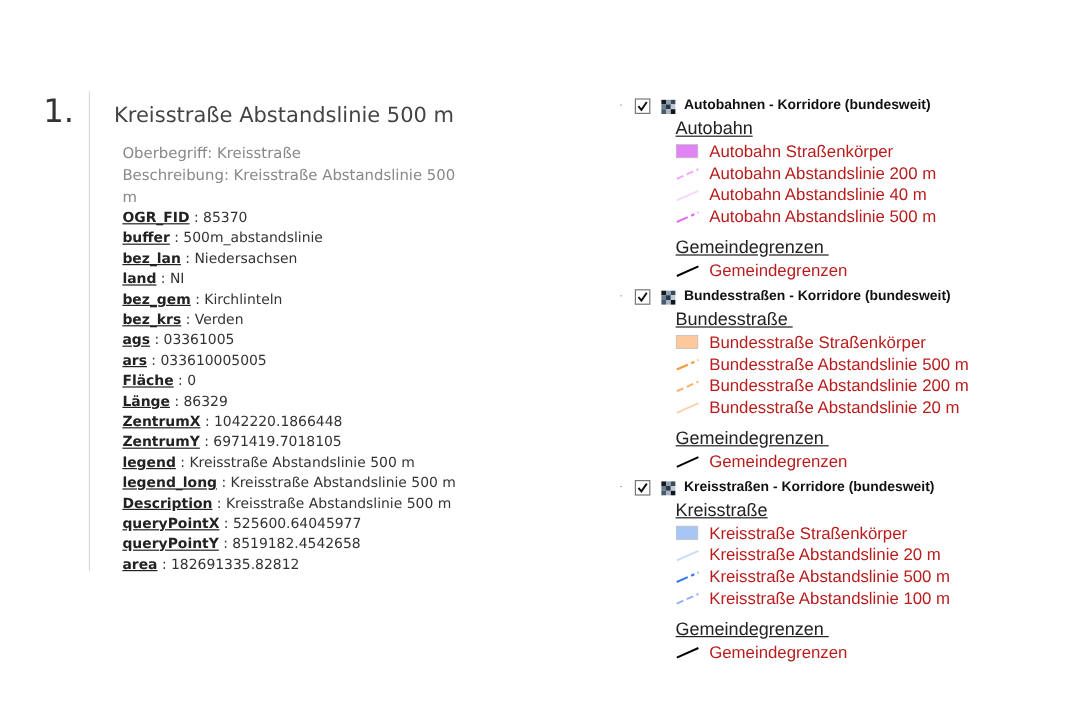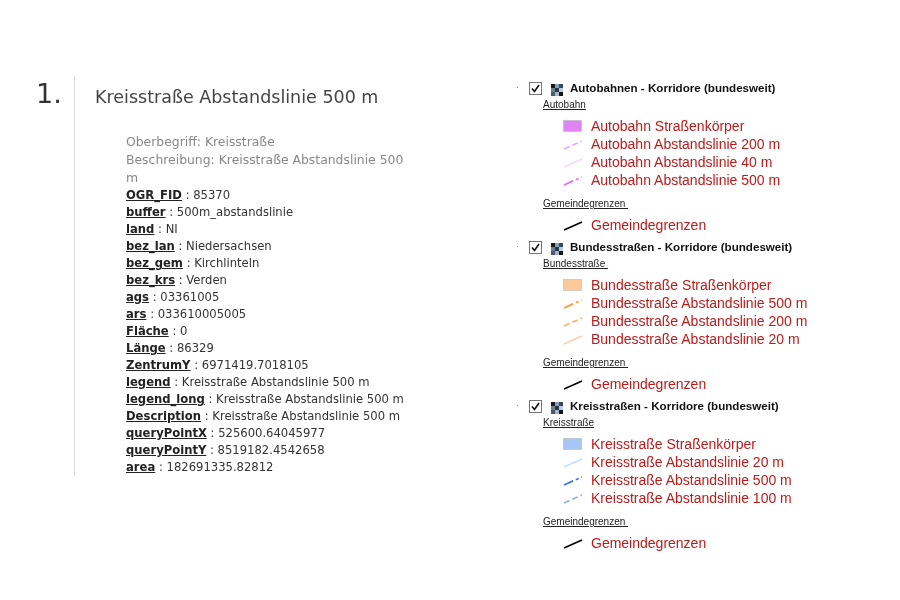--- a/index.html
+++ b/index.html
@@ -1,58 +1,59 @@
 <!DOCTYPE html>
 <html><head>
   <meta charset="utf-8">
   <style>
     html, body { margin:0; padding:0; background:#ffffff; }
     body { width:900px; height:600px; position:relative; overflow:hidden; font-family:"DejaVu Sans", sans-serif; }
     .result { position:absolute; left:0; top:0; }
     .num { position:absolute; left:36px; top:78px; font-size:27px; color:#333; font-family:"DejaVu Sans", sans-serif; }
     .vline { position:absolute; left:74px; top:76px; width:1px; height:400px; background:#dcdcdc; }
     .title { position:absolute; left:95px; top:87px; font-size:17.5px; color:#444; white-space:nowrap; }
-    .attrs { position:absolute; left:126px; top:119px; font-size:11.6px; color:#333; line-height:17px;margin-top:14px; }
+    .attrs { position:absolute; left:102px; top:119px; font-size:11.6px; color:#333; line-height:17px; }
     .attrs .meta { color:#888; font-size:12.4px; line-height:18px; }
     .attrs .row { white-space:nowrap; }
     .attrs b { font-weight:bold; color:#222;text-decoration:underline; }
     .legend { position:absolute; left:517px; top:80px; font-family:"Liberation Sans", sans-serif; }
     .layer { position:absolute; left:0; width:380px; }
     .layer-head { position:absolute; left:0; top:0; height:18px; white-space:nowrap; }
     .dot { position:absolute; left:0; top:7px; width:1px; height:1px; background:#888; }
     .cb { position:absolute; left:12px; top:2px; width:11px; height:11px; border:1px solid #777; background:#fff; }
     .cb svg { position:absolute; left:1px; top:1px; }
     .lyr-icon { position:absolute; left:34px; top:2px; width:12px; height:12px; }
     .layer-name { position:absolute; left:53px; top:1px; font-size:11.6px; font-weight:bold; color:#111; font-family:Liberation Sans, sans-serif; }
-    .group-title { position:absolute; left:26px; font-size:10px; color:#222; text-decoration:underline; white-space:pre; }
+    .group-title { position:absolute; left:46px; font-size:15px; color:#222; text-decoration:underline; white-space:pre; }
     .item { position:absolute; left:46px; height:18px; white-space:nowrap; }
     .item .sym { position:absolute; left:0; top:1px; width:20px; height:14px; }
     .item .lbl { position:absolute; left:28px; top:0; font-size:14px; color:#b91c1c; }
   </style>
 </head>
 <body>
 
 <div class="result">
   <div class="num">1.</div>
   <div class="vline"></div>
   <div class="title">Kreisstraße Abstandslinie 500 m</div>
   <div class="attrs">
     <div class="meta">Oberbegriff: Kreisstraße</div>
     <div class="meta">Beschreibung: Kreisstraße Abstandslinie 500 m</div>
     <div id="attr-rows">
         <div class="row"><b>OGR_FID</b><span> : 85370</span></div>
         <div class="row"><b>buffer</b><span> : 500m_abstandslinie</span></div>
+        <div class="row"><b>bez_lan</b><span> : Niedersachsen</span></div>
         <div class="row"><b>land</b><span> : NI</span></div>
-        <div class="row"><b>bez_lan</b><span> : Niedersachsen</span></div>
         <div class="row"><b>bez_gem</b><span> : Kirchlinteln</span></div>
         <div class="row"><b>bez_krs</b><span> : Verden</span></div>
         <div class="row"><b>ags</b><span> : 03361005</span></div>
         <div class="row"><b>ars</b><span> : 033610005005</span></div>
         <div class="row"><b>Fläche</b><span> : 0</span></div>
         <div class="row"><b>Länge</b><span> : 86329</span></div>
+        <div class="row"><b>ZentrumX</b><span> : 1042220.1866448</span></div>
         <div class="row"><b>ZentrumY</b><span> : 6971419.7018105</span></div>
         <div class="row"><b>legend</b><span> : Kreisstraße Abstandslinie 500 m</span></div>
         <div class="row"><b>legend_long</b><span> : Kreisstraße Abstandslinie 500 m</span></div>
         <div class="row"><b>Description</b><span> : Kreisstraße Abstandslinie 500 m</span></div>
         <div class="row"><b>queryPointX</b><span> : 525600.64045977</span></div>
         <div class="row"><b>queryPointY</b><span> : 8519182.4542658</span></div>
         <div class="row"><b>area</b><span> : 182691335.82812</span></div>
       </div>
   </div>
 </div>

